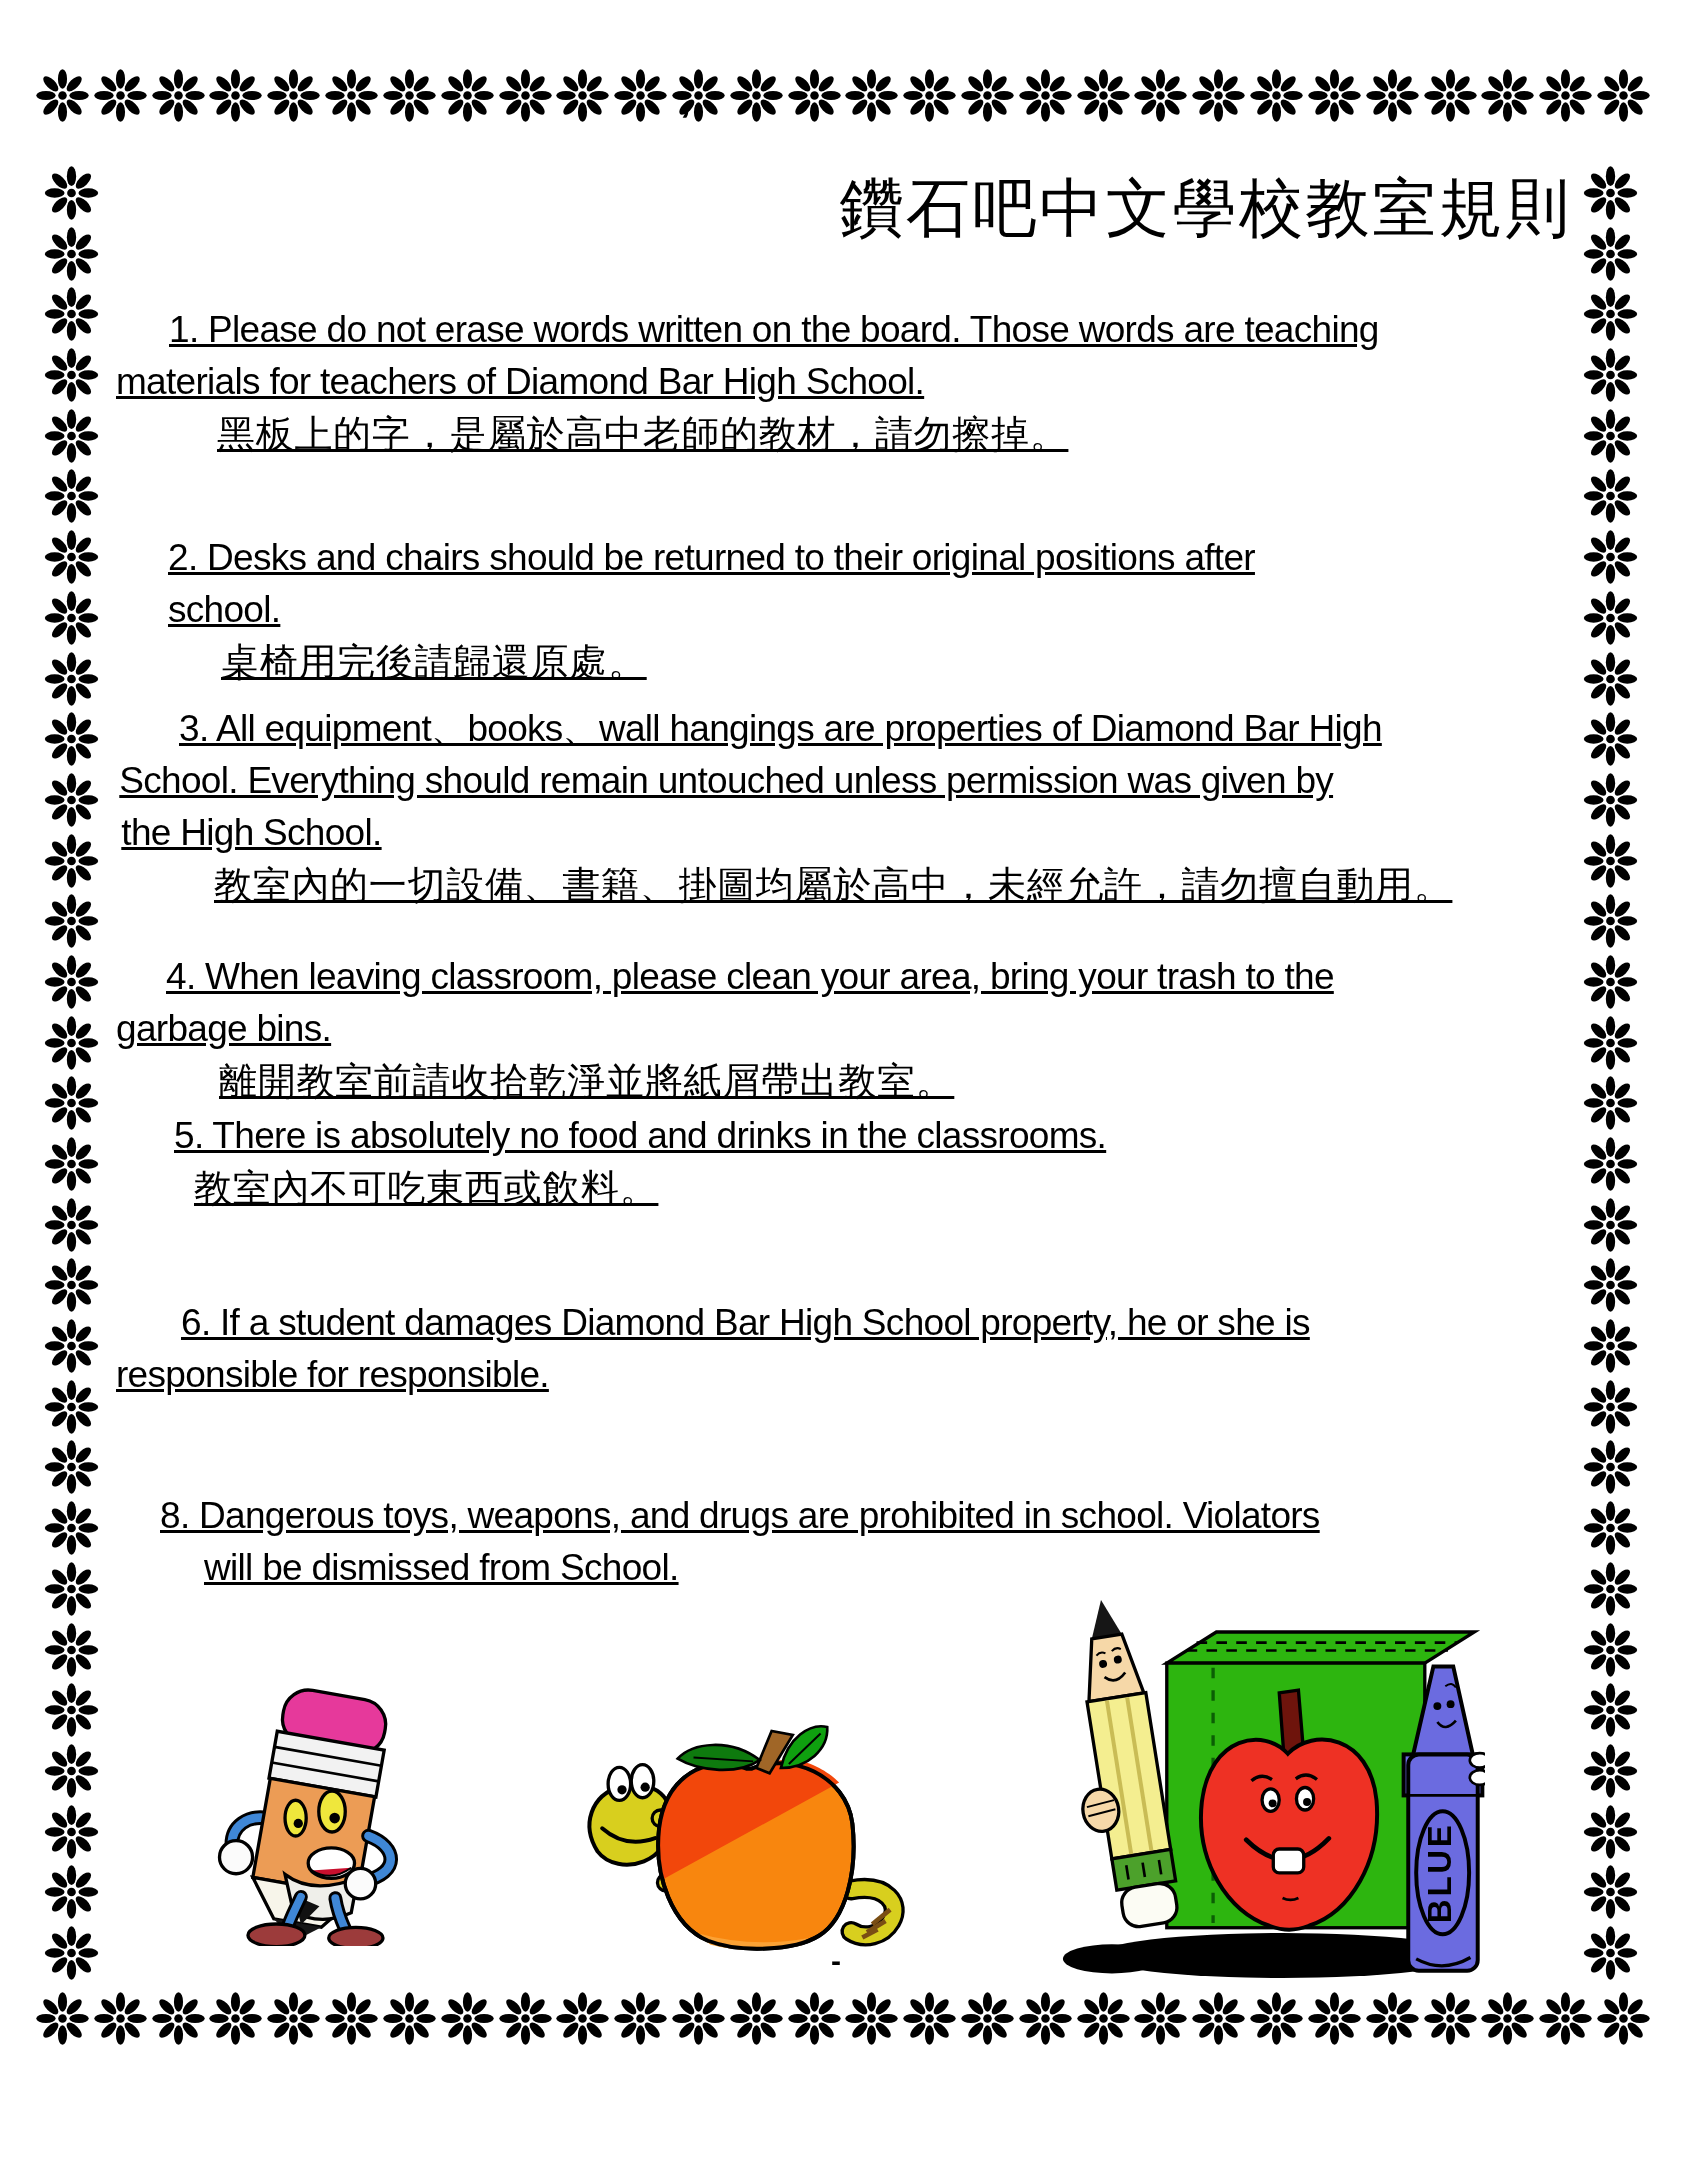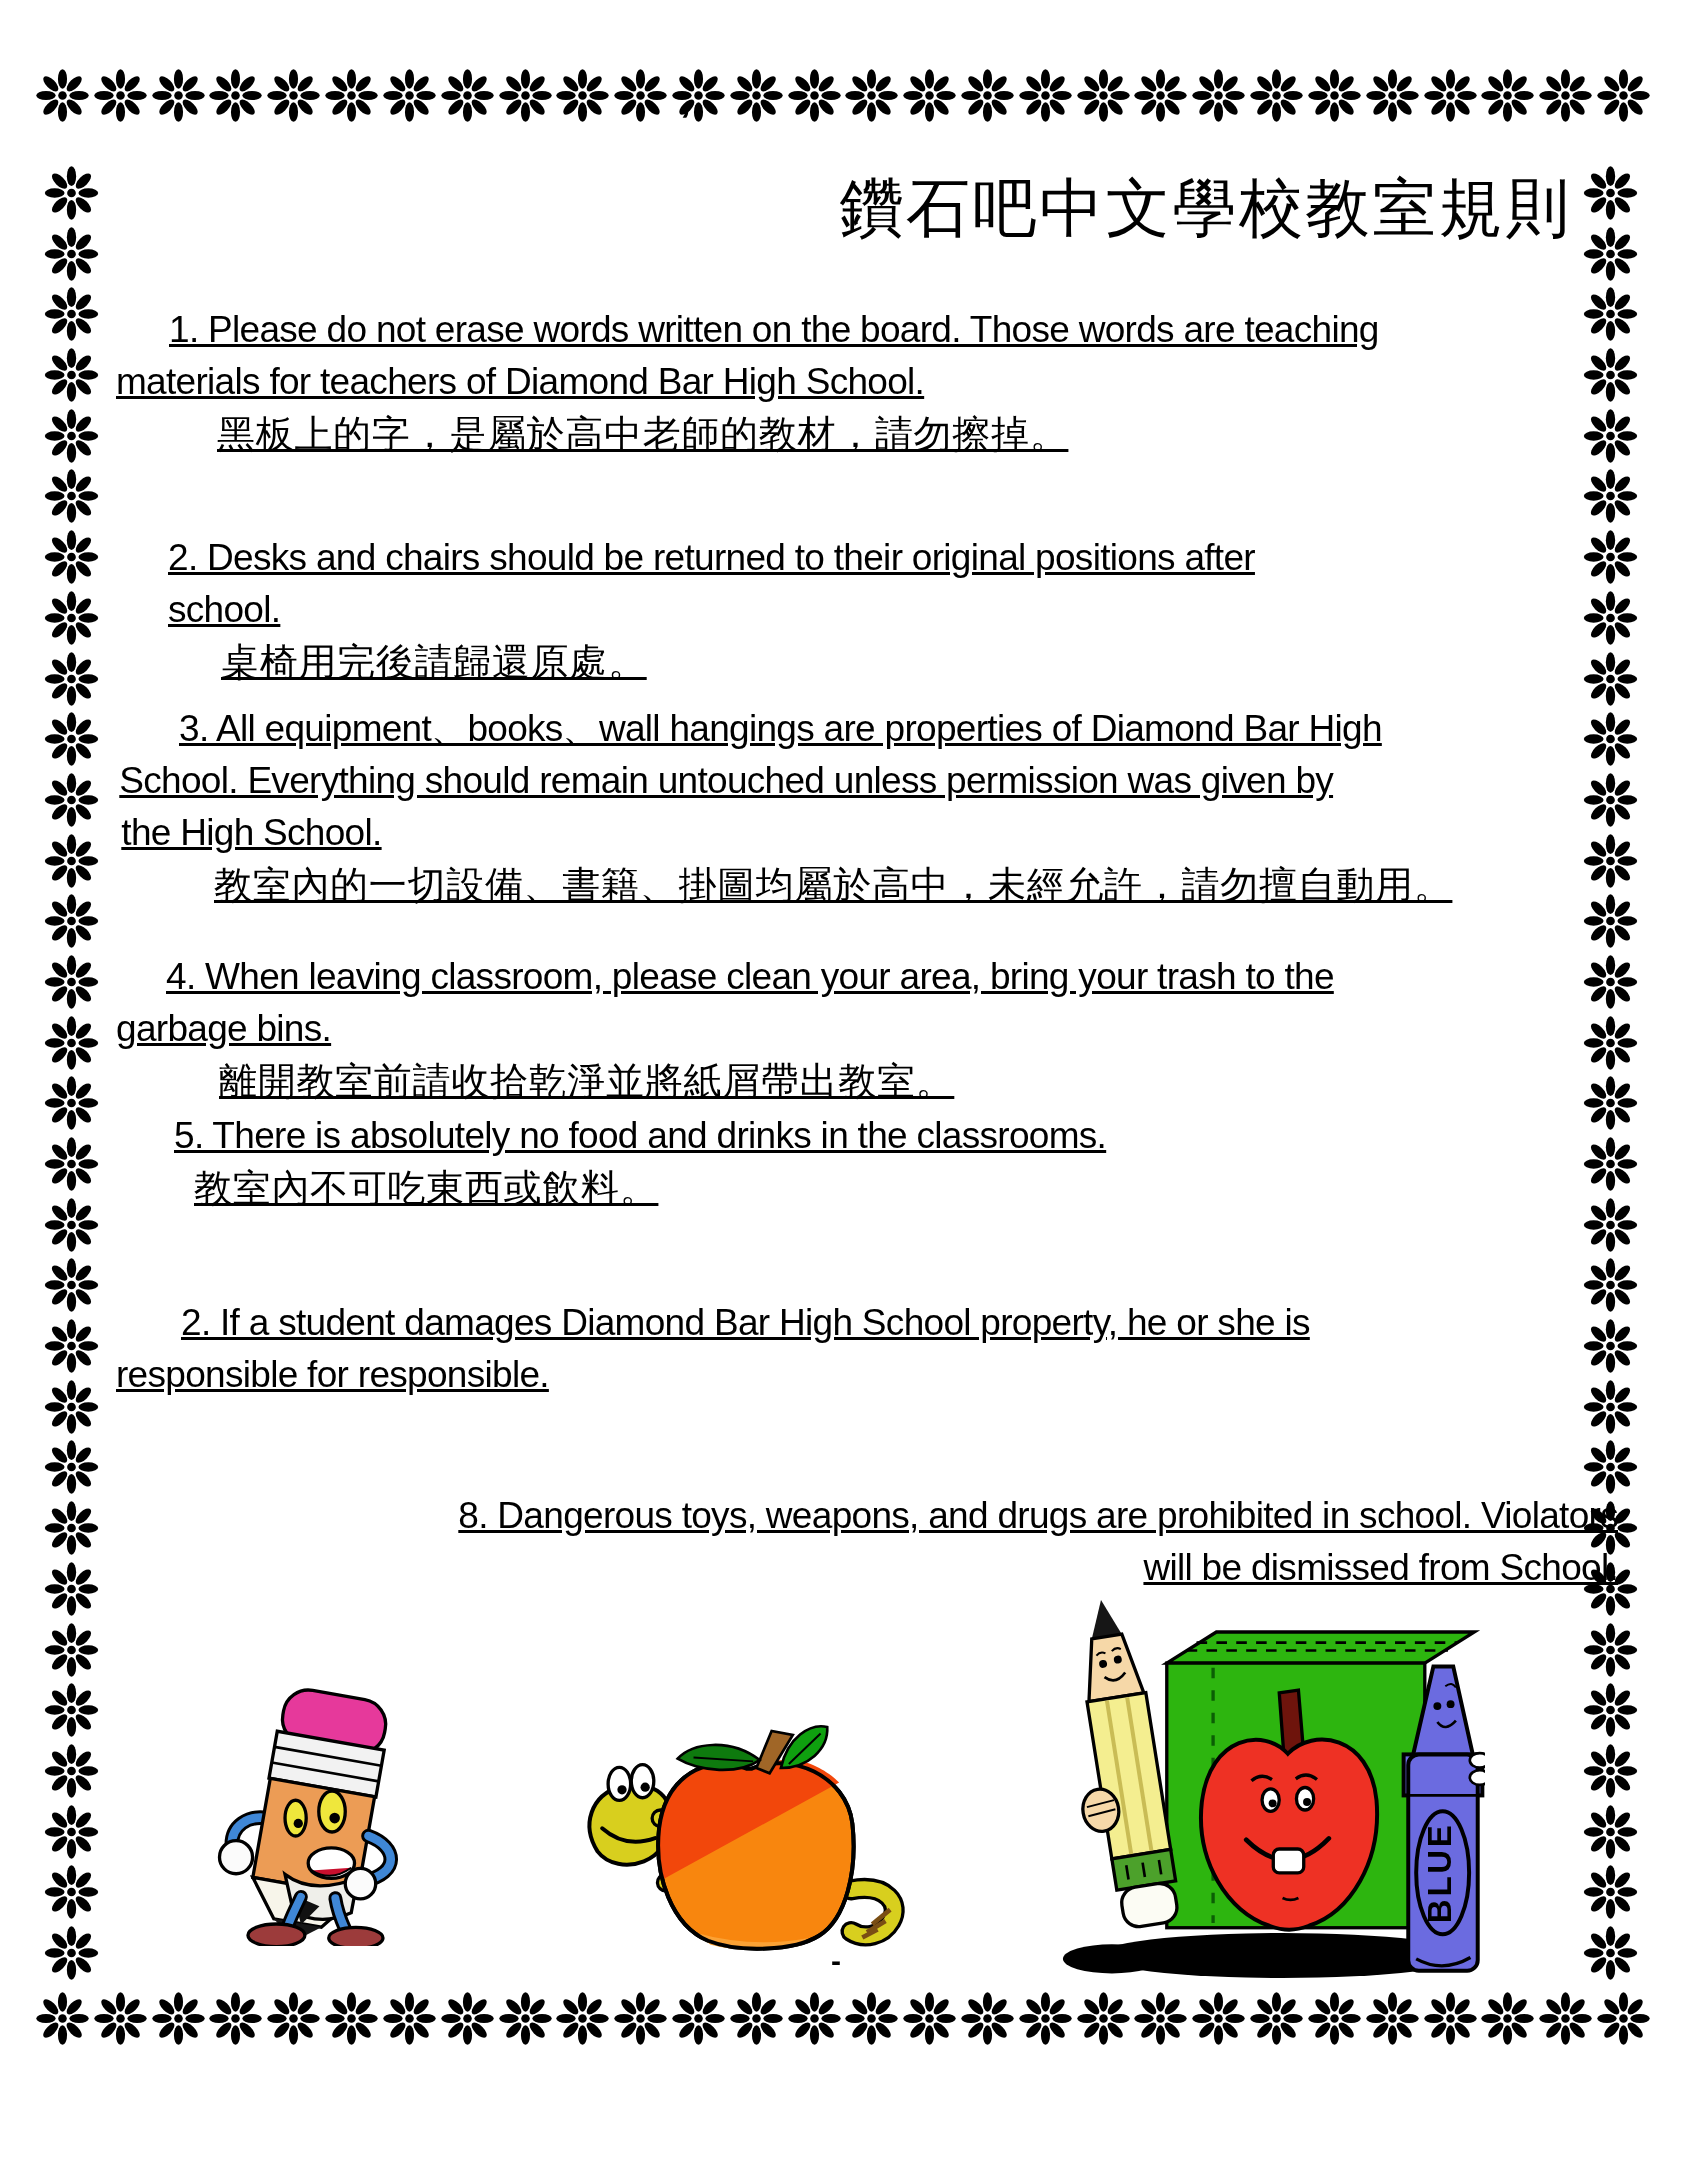--- a/index.html
+++ b/index.html
@@ -24,21 +24,21 @@
     font-size:64px;font-weight:500;letter-spacing:2.6px;white-space:nowrap;
   }
   .stray-apostrophe{position:absolute;top:98px;left:680px;font-size:40px;font-weight:700;}
   .stray-dash{position:absolute;top:1944px;left:831px;font-size:30px;font-weight:700;}
   
   .rule{position:absolute;left:116px;width:1502px;}
   .ln{display:block;white-space:nowrap;line-height:52px;text-decoration:underline;}
   .en{font-size:37px;letter-spacing:-0.7px;font-weight:400;}
   .zh{font-size:38px;letter-spacing:0.7px;}
   .r1{top:304px;} .r2{top:532px;} .r3{top:703px;} .r4{top:951px;}
-  .r5{top:1110px;} .r6{top:1297px;} .r8{top:1490px;text-align:right;}
+  .r5{top:1110px;} .r6{top:1297px;} .r8{top:1490px;}
   
   .art{position:absolute;}
   .art-pencil{left:195px;top:1677px;width:233px;height:269px;}
   .art-apple{left:561px;top:1719px;width:363px;height:237px;}
   .art-group{left:1051px;top:1587px;width:434px;height:397px;}
 </style>
 </head>
 <body>
 
 <div class="page">
@@ -1588,21 +1588,21 @@
     <div class="ln en" style="padding-left:0px">garbage bins.</div>
     <div class="ln zh" style="padding-left:103px">離開教室前請收拾乾淨並將紙屑帶出教室。</div>
   </section>
 
   <section class="rule r5">
     <div class="ln en" style="padding-left:58px">5. There is absolutely no food and drinks in the classrooms.</div>
     <div class="ln zh" style="padding-left:78px">教室內不可吃東西或飲料。</div>
   </section>
 
   <section class="rule r6">
-    <div class="ln en" style="padding-left:65px">2. If a student damages Diamond Bar High School property, he or she is</div>
+    <div class="ln en" style="padding-left:65px">6. If a student damages Diamond Bar High School property, he or she is</div>
     <div class="ln en" style="padding-left:0px">responsible for responsible.</div>
   </section>
 
   <section class="rule r8">
     <div class="ln en" style="padding-left:44px">8. Dangerous toys, weapons, and drugs are prohibited in school. Violators</div>
     <div class="ln en" style="padding-left:88px">will be dismissed from School.</div>
   </section>
 
   <div class="stray-dash">-</div>
 

